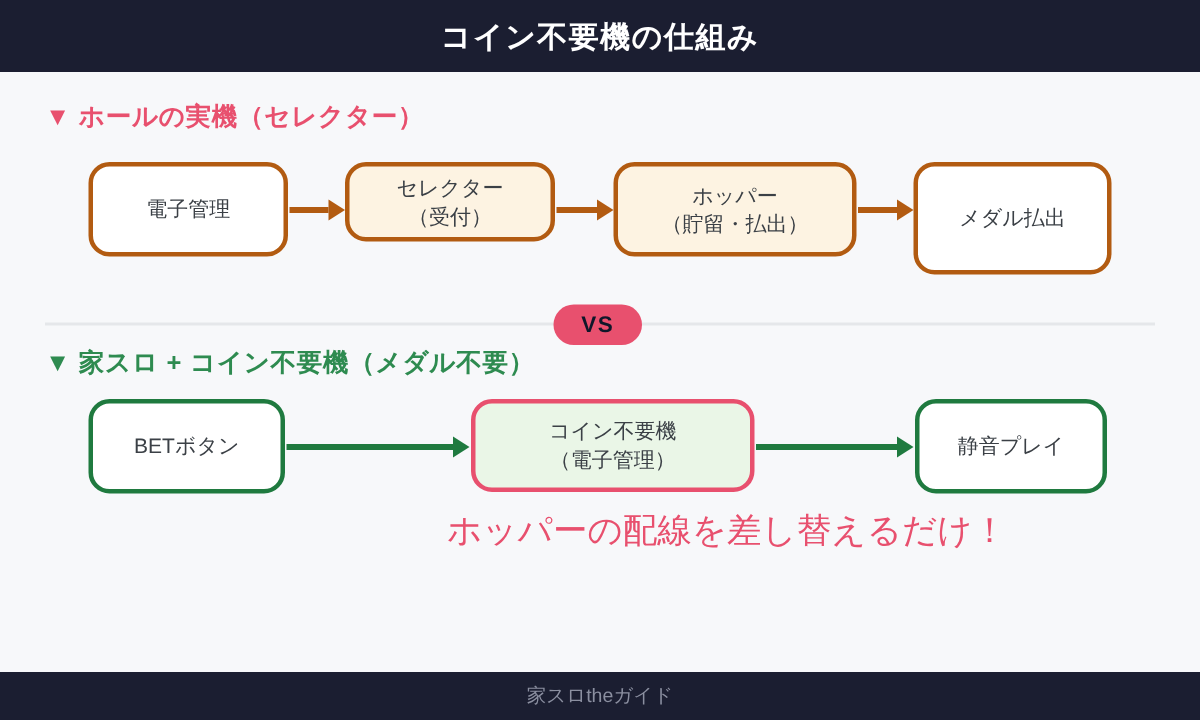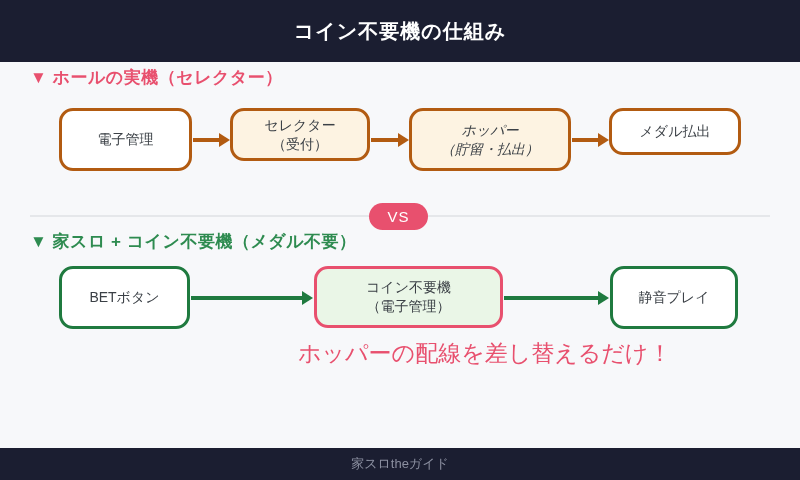--- a/index.html
+++ b/index.html
@@ -7,21 +7,21 @@
     font-family: "Liberation Sans", "DejaVu Sans", sans-serif;
     background:#ffffff;
   }
   .page {
     position:relative;
     width:800px; height:480px;
     background: var(--bg-body, #f7f8fa);
     overflow:hidden;
   }
   .header {
-    position:absolute; top:0; left:0; width:800px; height:62px;
+    position:absolute; top:0; left:0; width:800px; height:48px;
     background: var(--bg-dark, #1b1e31);
     display:flex; align-items:center; justify-content:center;
   }
   .header .title {
     color:#ffffff; font-size:20px; font-weight:bold; letter-spacing:1px;
   }
   .footer {
     position:absolute; left:0; bottom:0; width:800px; height:32px;
     background: var(--bg-dark, #1b1e31);
     display:flex; align-items:center; justify-content:center;
@@ -49,22 +49,22 @@
     white-space:pre-line;
     line-height:1.35;
   }
   .box-brown  { border:3px solid var(--brown, #b25b11); background:#ffffff; }
   .box-cream  { border:3px solid var(--brown, #b25b11); background:var(--cream, #fdf3e2); }
   .box-green  { border:3px solid var(--green-dark, #1f7a3f); background:#ffffff; }
   .box-hybrid { border:3px solid var(--pink, #e8506e); background:var(--green-fill, #eaf6e7); }
 
   .s1b1 { left:59px;  top:108px; width:133px; height:63px; }
   .s1b2 { left:230px; top:108px; width:140px; height:53px; }
-  .s1b3 { left:409px; top:108px; width:162px; height:63px;font-style:italic; }
-  .s1b4 { left:609px; top:108px; width:132px; height:47px; }
+  .s1b3 { left:409px; top:108px; width:162px; height:63px; }
+  .s1b4 { left:609px; top:108px; width:132px; height:75px; }
 
   .s2b1 { left:59px;  top:266px; width:131px; height:63px; }
   .s2b2 { left:314px; top:266px; width:189px; height:62px; }
   .s2b3 { left:610px; top:266px; width:128px; height:63px; }
 
   .arrow { position:absolute; display:flex; align-items:center; height:14px; }
   .arrow .shaft { flex:1; height:4px; background: var(--ac); }
   .arrow .head  { width:0; height:0;
     border-top:7px solid transparent; border-bottom:7px solid transparent;
     border-left:11px solid var(--ac); }
@@ -87,21 +87,21 @@
   }
   .divider {
     position:absolute; left:30px; top:215px; width:740px; height:2px;
     background: var(--divider, #e5e7ea);
   }
   .vs-badge {
     position:absolute; left:369px; top:203px; width:59px; height:27px;
     background: var(--pink, #e8506e);
     border-radius:14px;
     display:flex; align-items:center; justify-content:center;
-    color:#ffffff; font-size:15px; font-weight:normal; letter-spacing:1px;
+    color:#0f172a; font-size:15px; font-weight:bold; letter-spacing:1px;
   }
 </style>
 </head>
 <body>
 
 <div class="page">
 
   <div class="header">
     <div class="title">コイン不要機の仕組み</div>
   </div>

